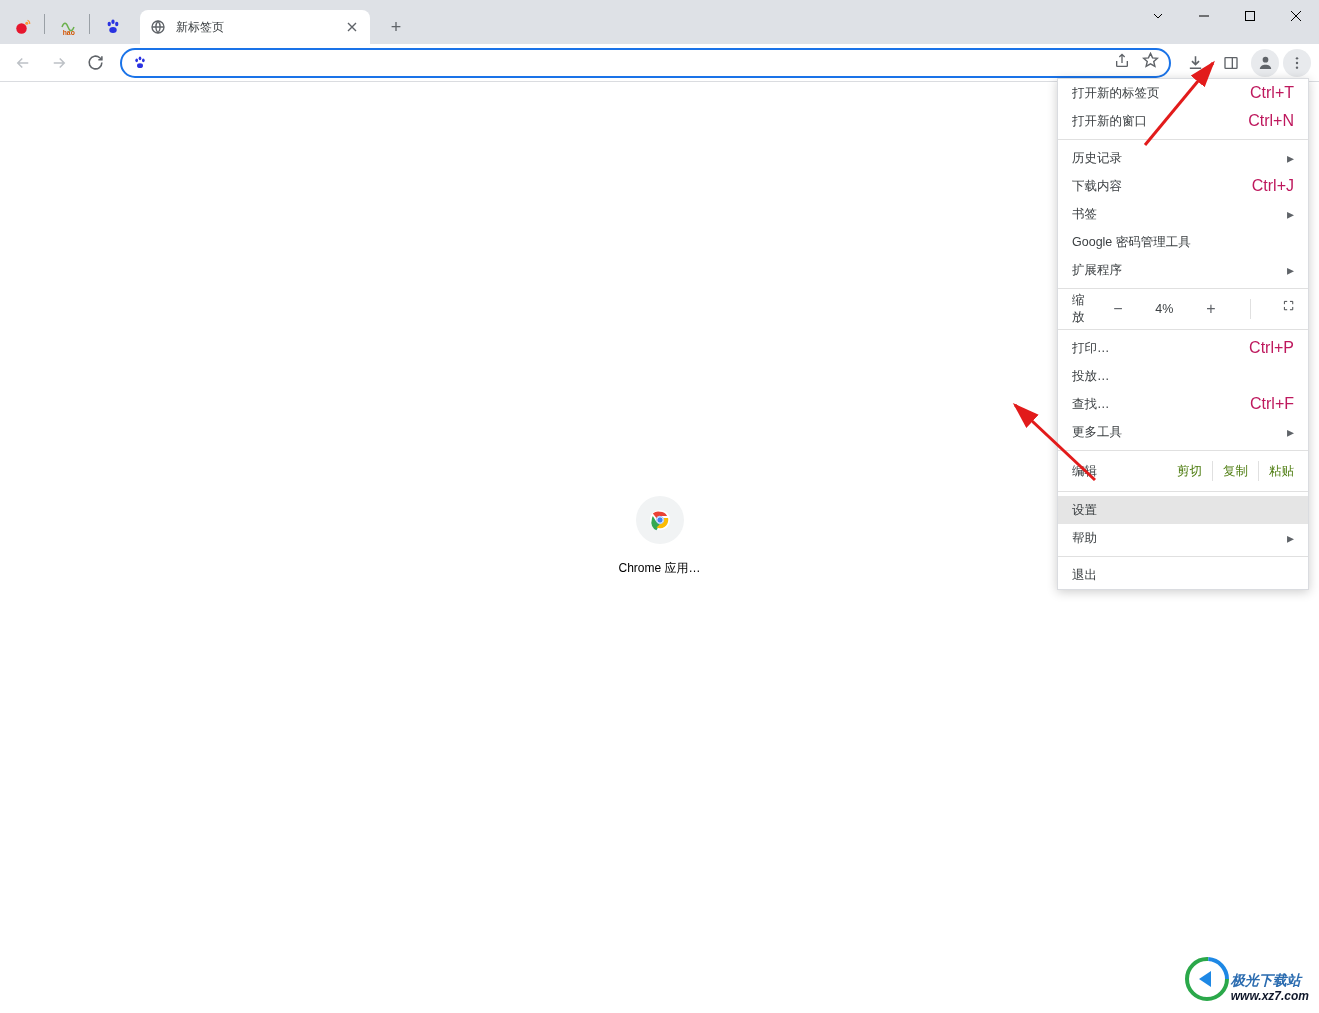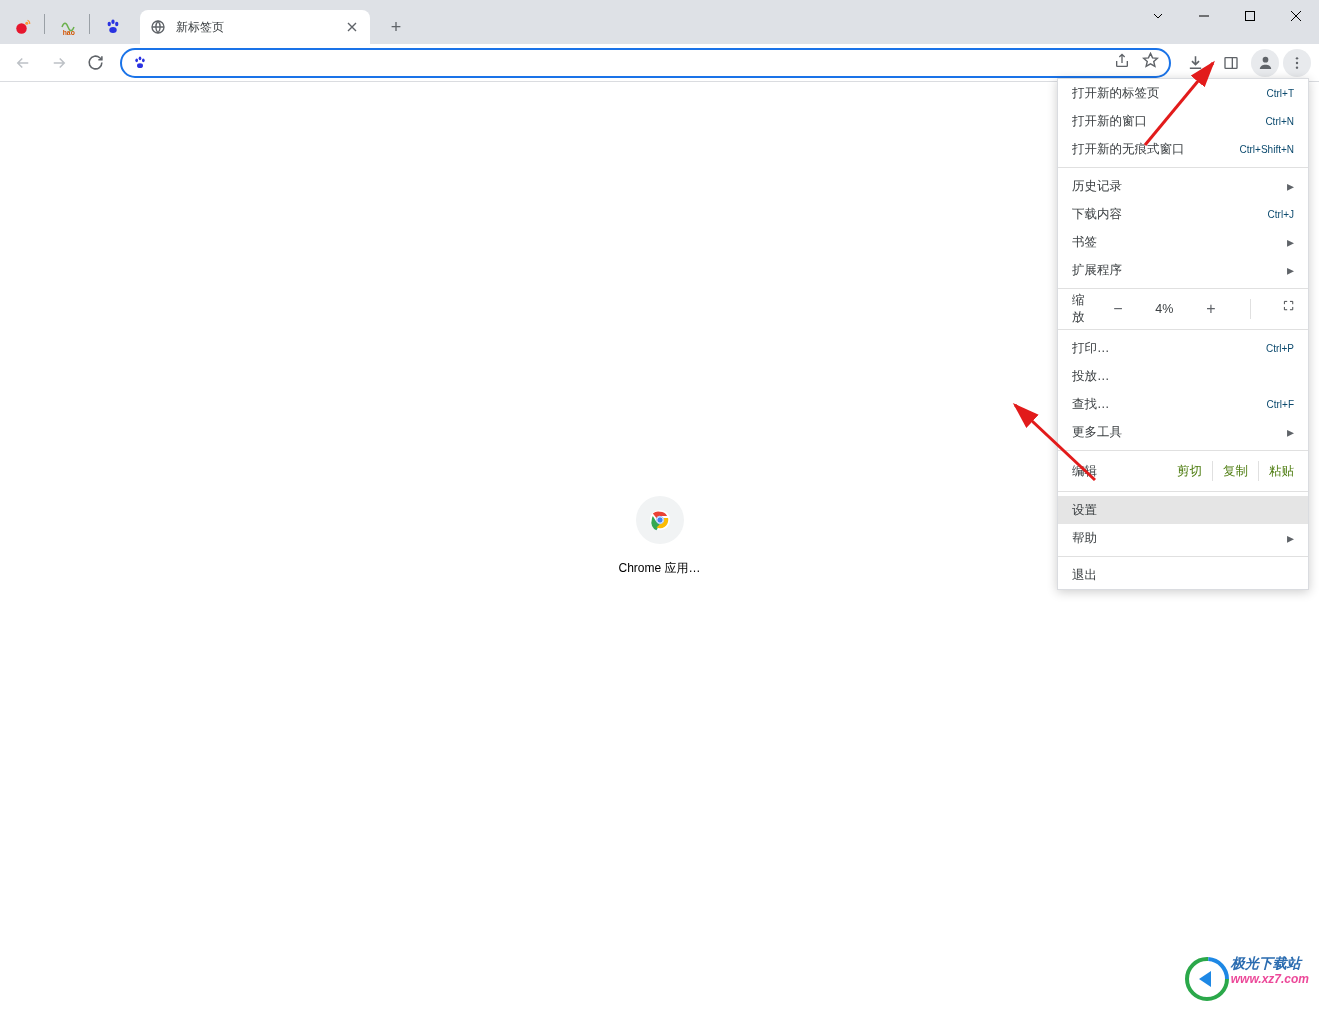--- a/index.html
+++ b/index.html
@@ -39,41 +39,41 @@
 
 .content { position: relative; height: calc(100% - 82px); background: #fff; }
 .shortcut { position: absolute; left: 50%; top: 414px; transform: translateX(-50%); text-align: center; }
 .shortcut-circle { width: 48px; height: 48px; background: #f1f3f4; border-radius: 50%; display: flex; align-items: center; justify-content: center; margin: 0 auto 16px; }
 .shortcut-label { font-size: 12px; color: #000000; }
 
 
 .menu { position: absolute; top: 78px; right: 10px; width: 252px; background: #fff; box-shadow: 0 2px 10px rgba(0,0,0,.2); border: 1px solid #dadce0; font-size: 12.5px; color: #3c4043; z-index: 100; }
 .menu-item { display: flex; justify-content: space-between; align-items: center; height: 28px; padding: 12px 14px; cursor: pointer; }
 .menu-item.highlighted { background: #e5e5e5; }
-.menu-item .shortcut-key { color: #0c4a6e; font-size: 10px; text-align: right; }
+.menu-item .shortcut-key { color: #be185d; font-size: 16px; text-align: right; }
 .menu-item .arrow { color: #5f6368; font-size: 14px; }
 .menu-sep { height: 1px; background: #e0e0e0; margin: 4px 0; }
 .zoom-row { display: flex; align-items: center; height: 32px; padding: 0 14px; gap: 26px; }
 .zoom-row .zl { flex: 1; }
 .zoom-row .zbtn { width: 24px; text-align: center; color: #5f6368; font-size: 16px; cursor: pointer; }
 .zoom-row .zvalue { width: 42px; text-align: center; }
 .zoom-row .fullscreen { width: 18px; height: 18px; color: #3c4043; }
 .edit-row { display: flex; align-items: center; height: 32px; padding: 0 4px 0 14px; }
 .edit-row .el { flex: 1; }
 .edit-row .ebtn { padding: 4px 10px; color: #4d7c0f; cursor: pointer; font-size: 12.5px; }
 .edit-row .vdiv { width: 1px; height: 20px; background: #e0e0e0; }
 
 
 .arrow-svg { position: absolute; pointer-events: none; z-index: 200; }
 
 
-.watermark { position: absolute; right: 10px; bottom: 10px; display: flex; align-items: flex-start; }
+.watermark { position: absolute; right: 10px; bottom: 10px; display: flex; align-items: flex-end; }
 .wm-logo { width: 48px; height: 48px; }
 .wm-text { font-size: 14px; color: #2b6cb0; font-weight: bold; font-style: italic; line-height: 1.2; }
-.wm-url { font-size: 12px; color: #ec4899; font-style: italic; font-weight: bold; }
+.wm-url { font-size: 12px; color: #0f172a; font-style: italic; font-weight: bold; }
 </style>
 </head>
 <body>
 
 <div class="titlebar">
   <div class="titlebar-icons">
     <span class="ticon">
       <svg viewBox="0 0 24 24">
           <circle cx="10" cy="14" r="7" fill="#e6162d"></circle>
           <circle cx="17" cy="7" r="2" fill="#ff9933"></circle>
@@ -226,36 +226,35 @@
 
 <div class="menu">
   <div class="menu-item">
       <span>打开新的标签页</span>
       <span class="shortcut-key">Ctrl+T</span>
     </div>
   <div class="menu-item">
       <span>打开新的窗口</span>
       <span class="shortcut-key">Ctrl+N</span>
     </div>
-  <div class="menu-item">
-      <span>打开新的无痕式窗口</span>
-      <span class="shortcut-key">Ctrl+Shift+N</span>
-    </div>
   <div class="menu-sep"></div>
   <div class="menu-item">
       <span>历史记录</span>
       <span class="arrow">▸</span>
     </div>
   <div class="menu-item">
       <span>下载内容</span>
       <span class="shortcut-key">Ctrl+J</span>
     </div>
   <div class="menu-item">
       <span>书签</span>
       <span class="arrow">▸</span>
+    </div>
+  <div class="menu-item">
+      <span>Google 密码管理工具</span>
     </div>
   <div class="menu-item">
       <span>扩展程序</span>
       <span class="arrow">▸</span>
     </div>
   <div class="menu-sep"></div>
   <div class="zoom-row">
     <span class="zl">缩放</span>
     <span class="zbtn">−</span>
     <span class="zvalue">4%</span>

